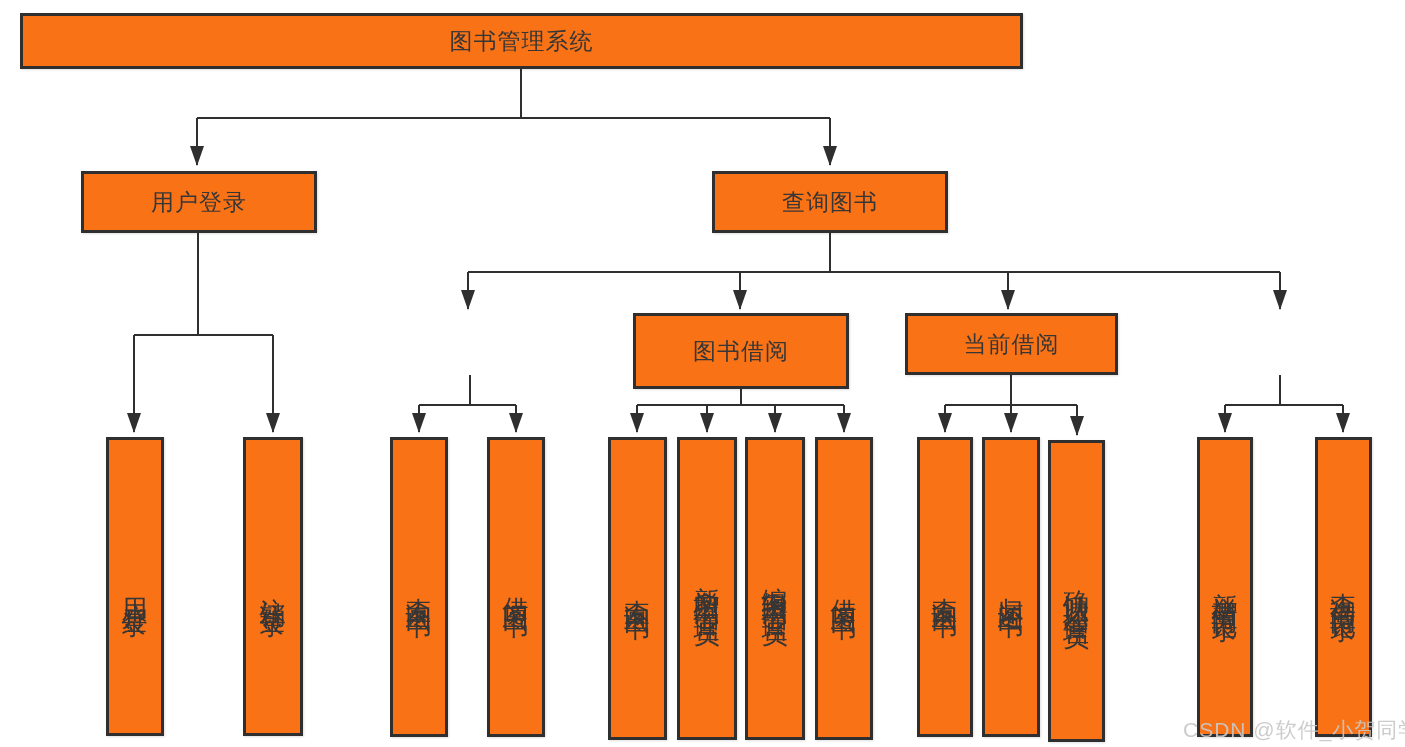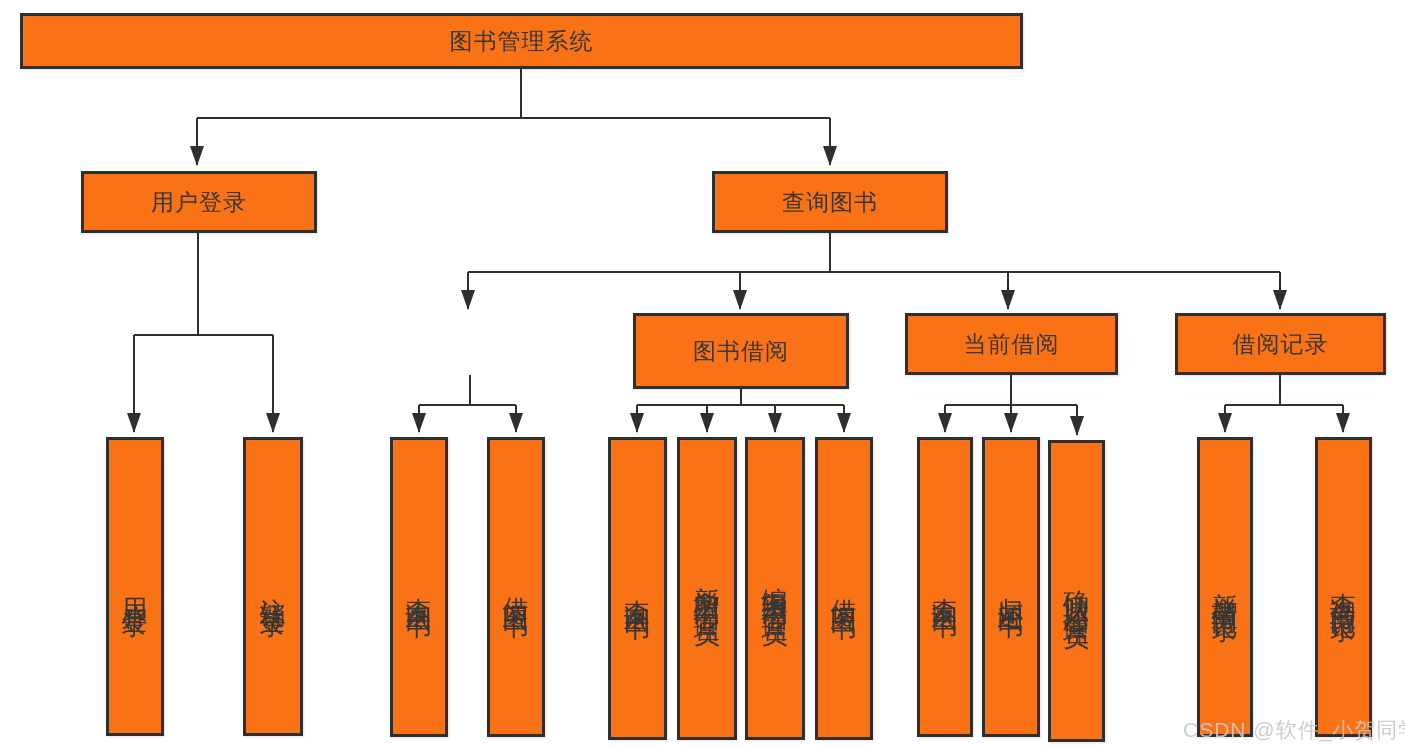--- a/index.html
+++ b/index.html
@@ -136,23 +136,20 @@
   <div class="node h n-book-mgmt">
     <span>查询图书</span>
   </div>
 
   <div class="node h n-book-borrow">
     <span>图书借阅</span>
   </div>
   <div class="node h n-cur-borrow">
     <span>当前借阅</span>
   </div>
-  <div class="node h n-borrow-rec">
-    <span>借阅记录</span>
-  </div>
 
   <div class="node v l-user-login">
     <span>用户登录</span>
   </div>
   <div class="node v l-logout">
     <span>注销登录</span>
   </div>
 
   <div class="node v l-new-query">
     <span>查询图书</span>

